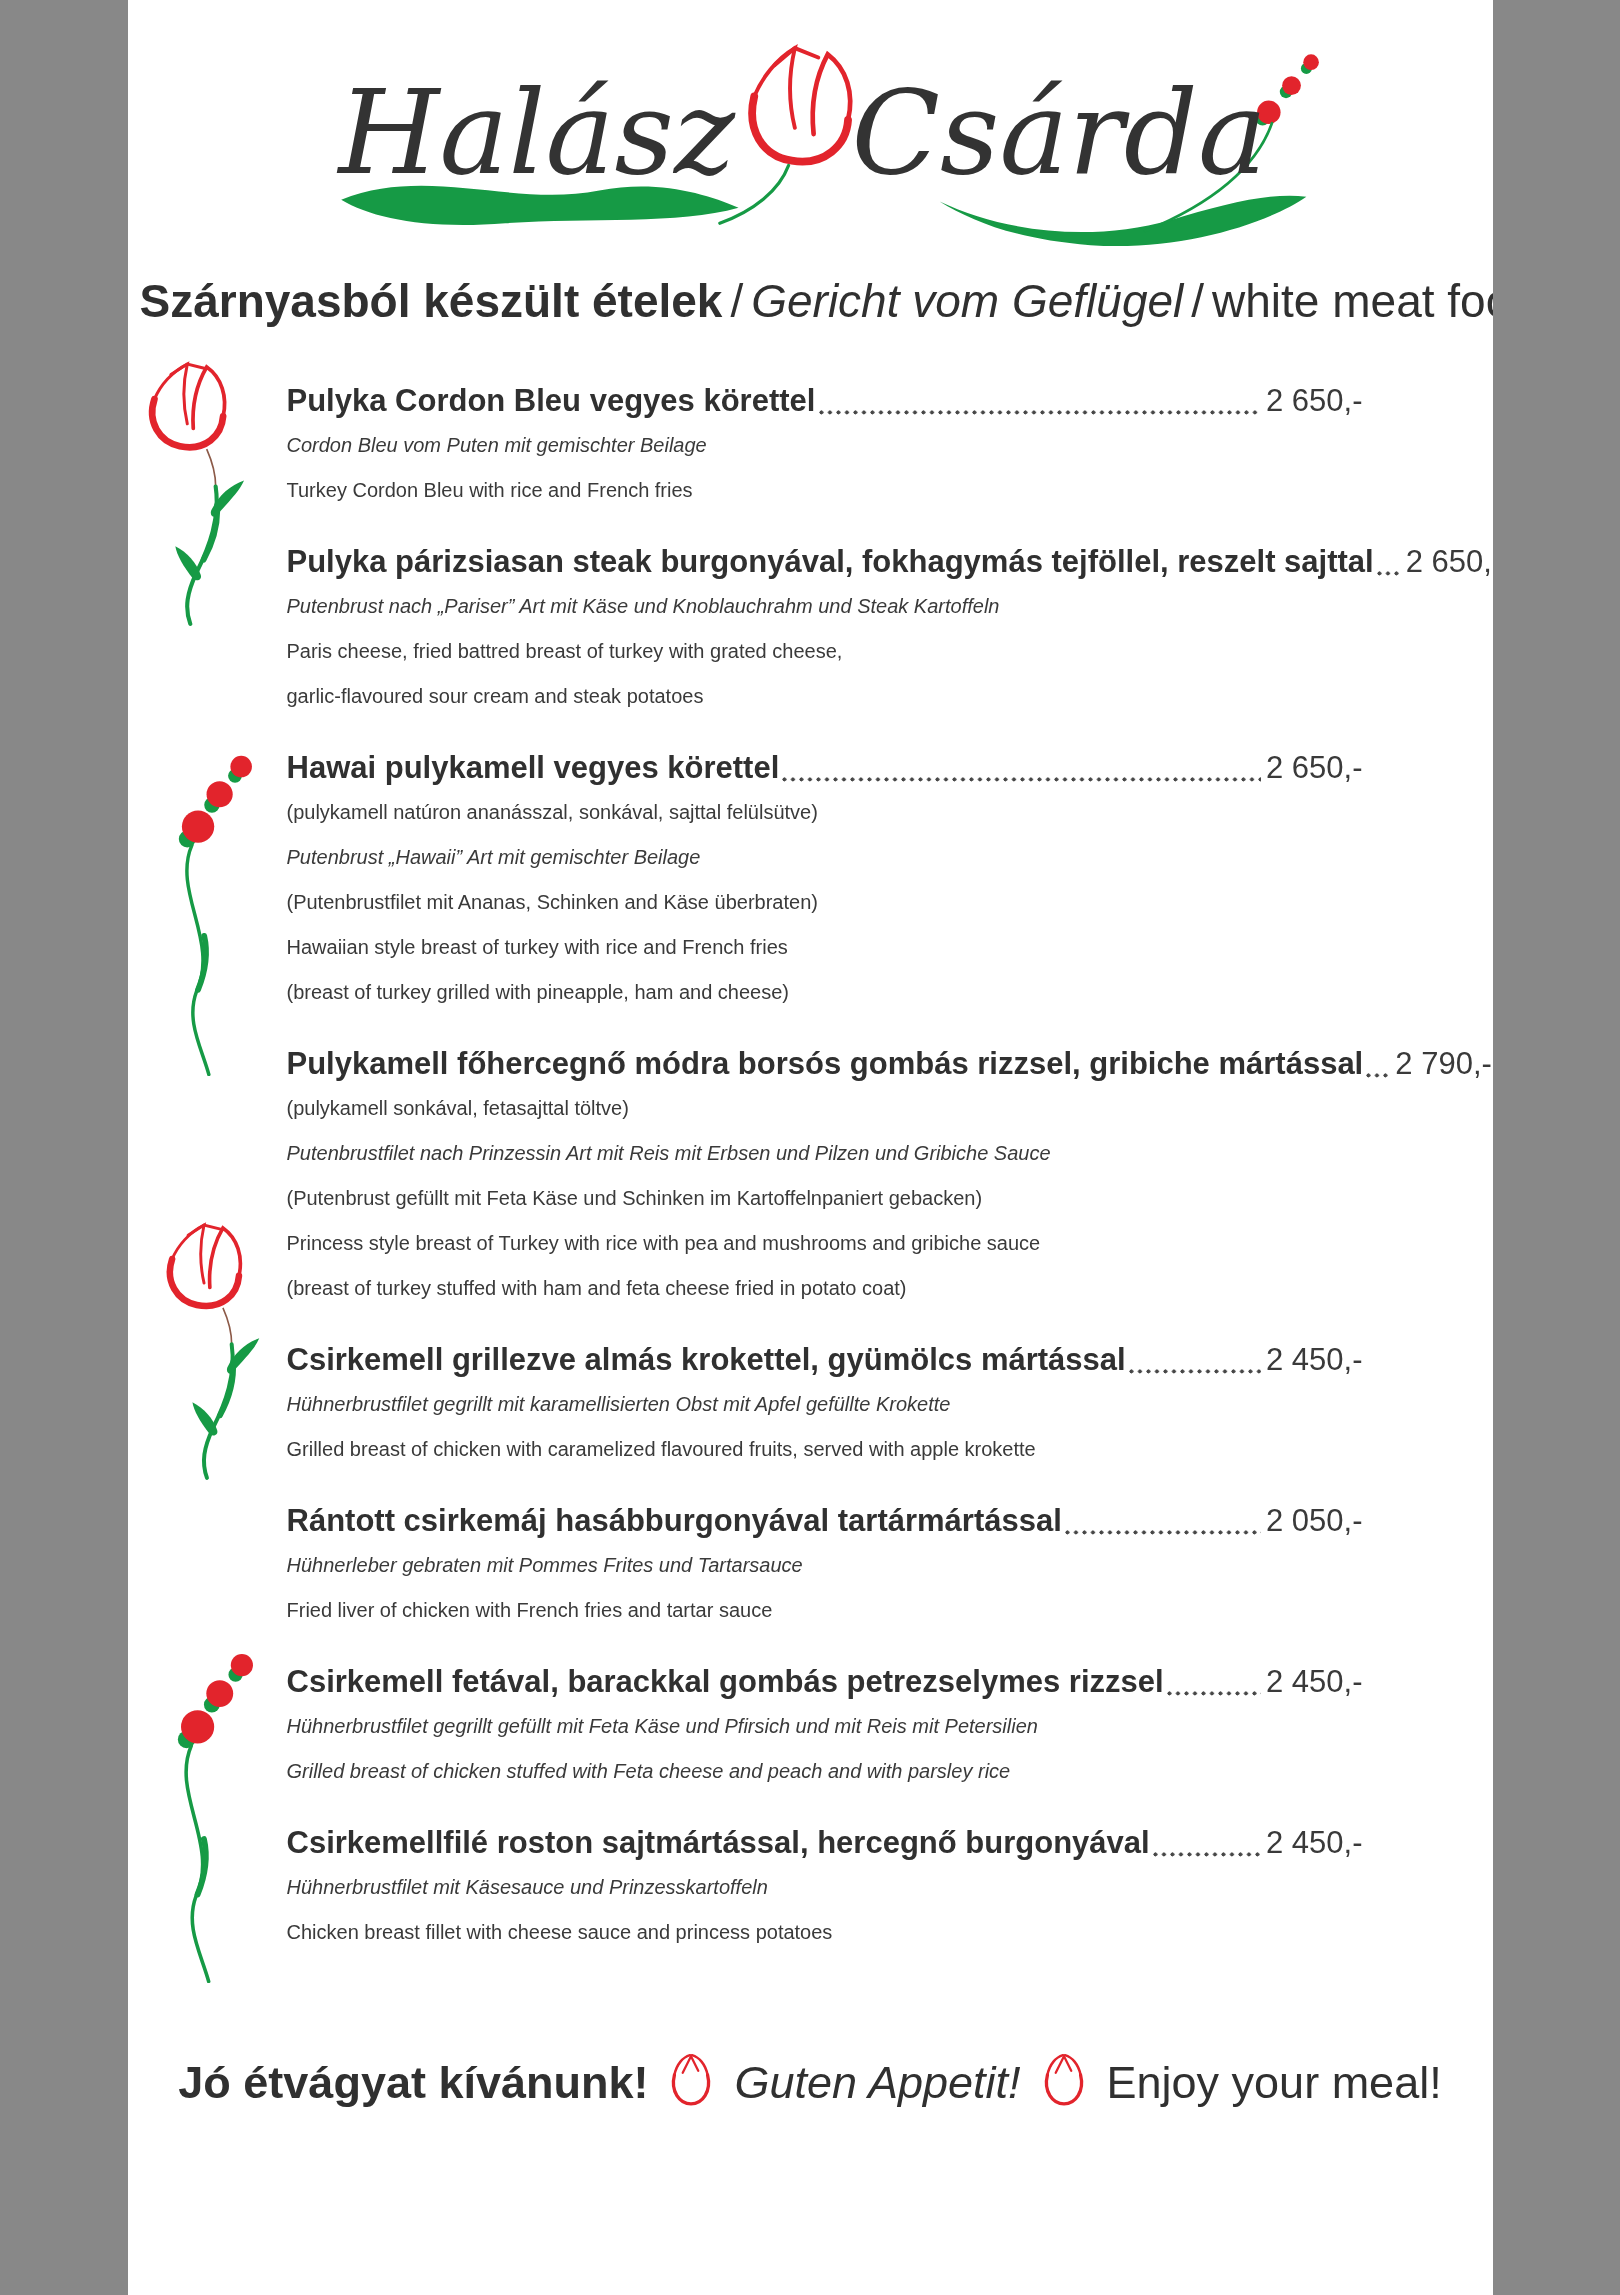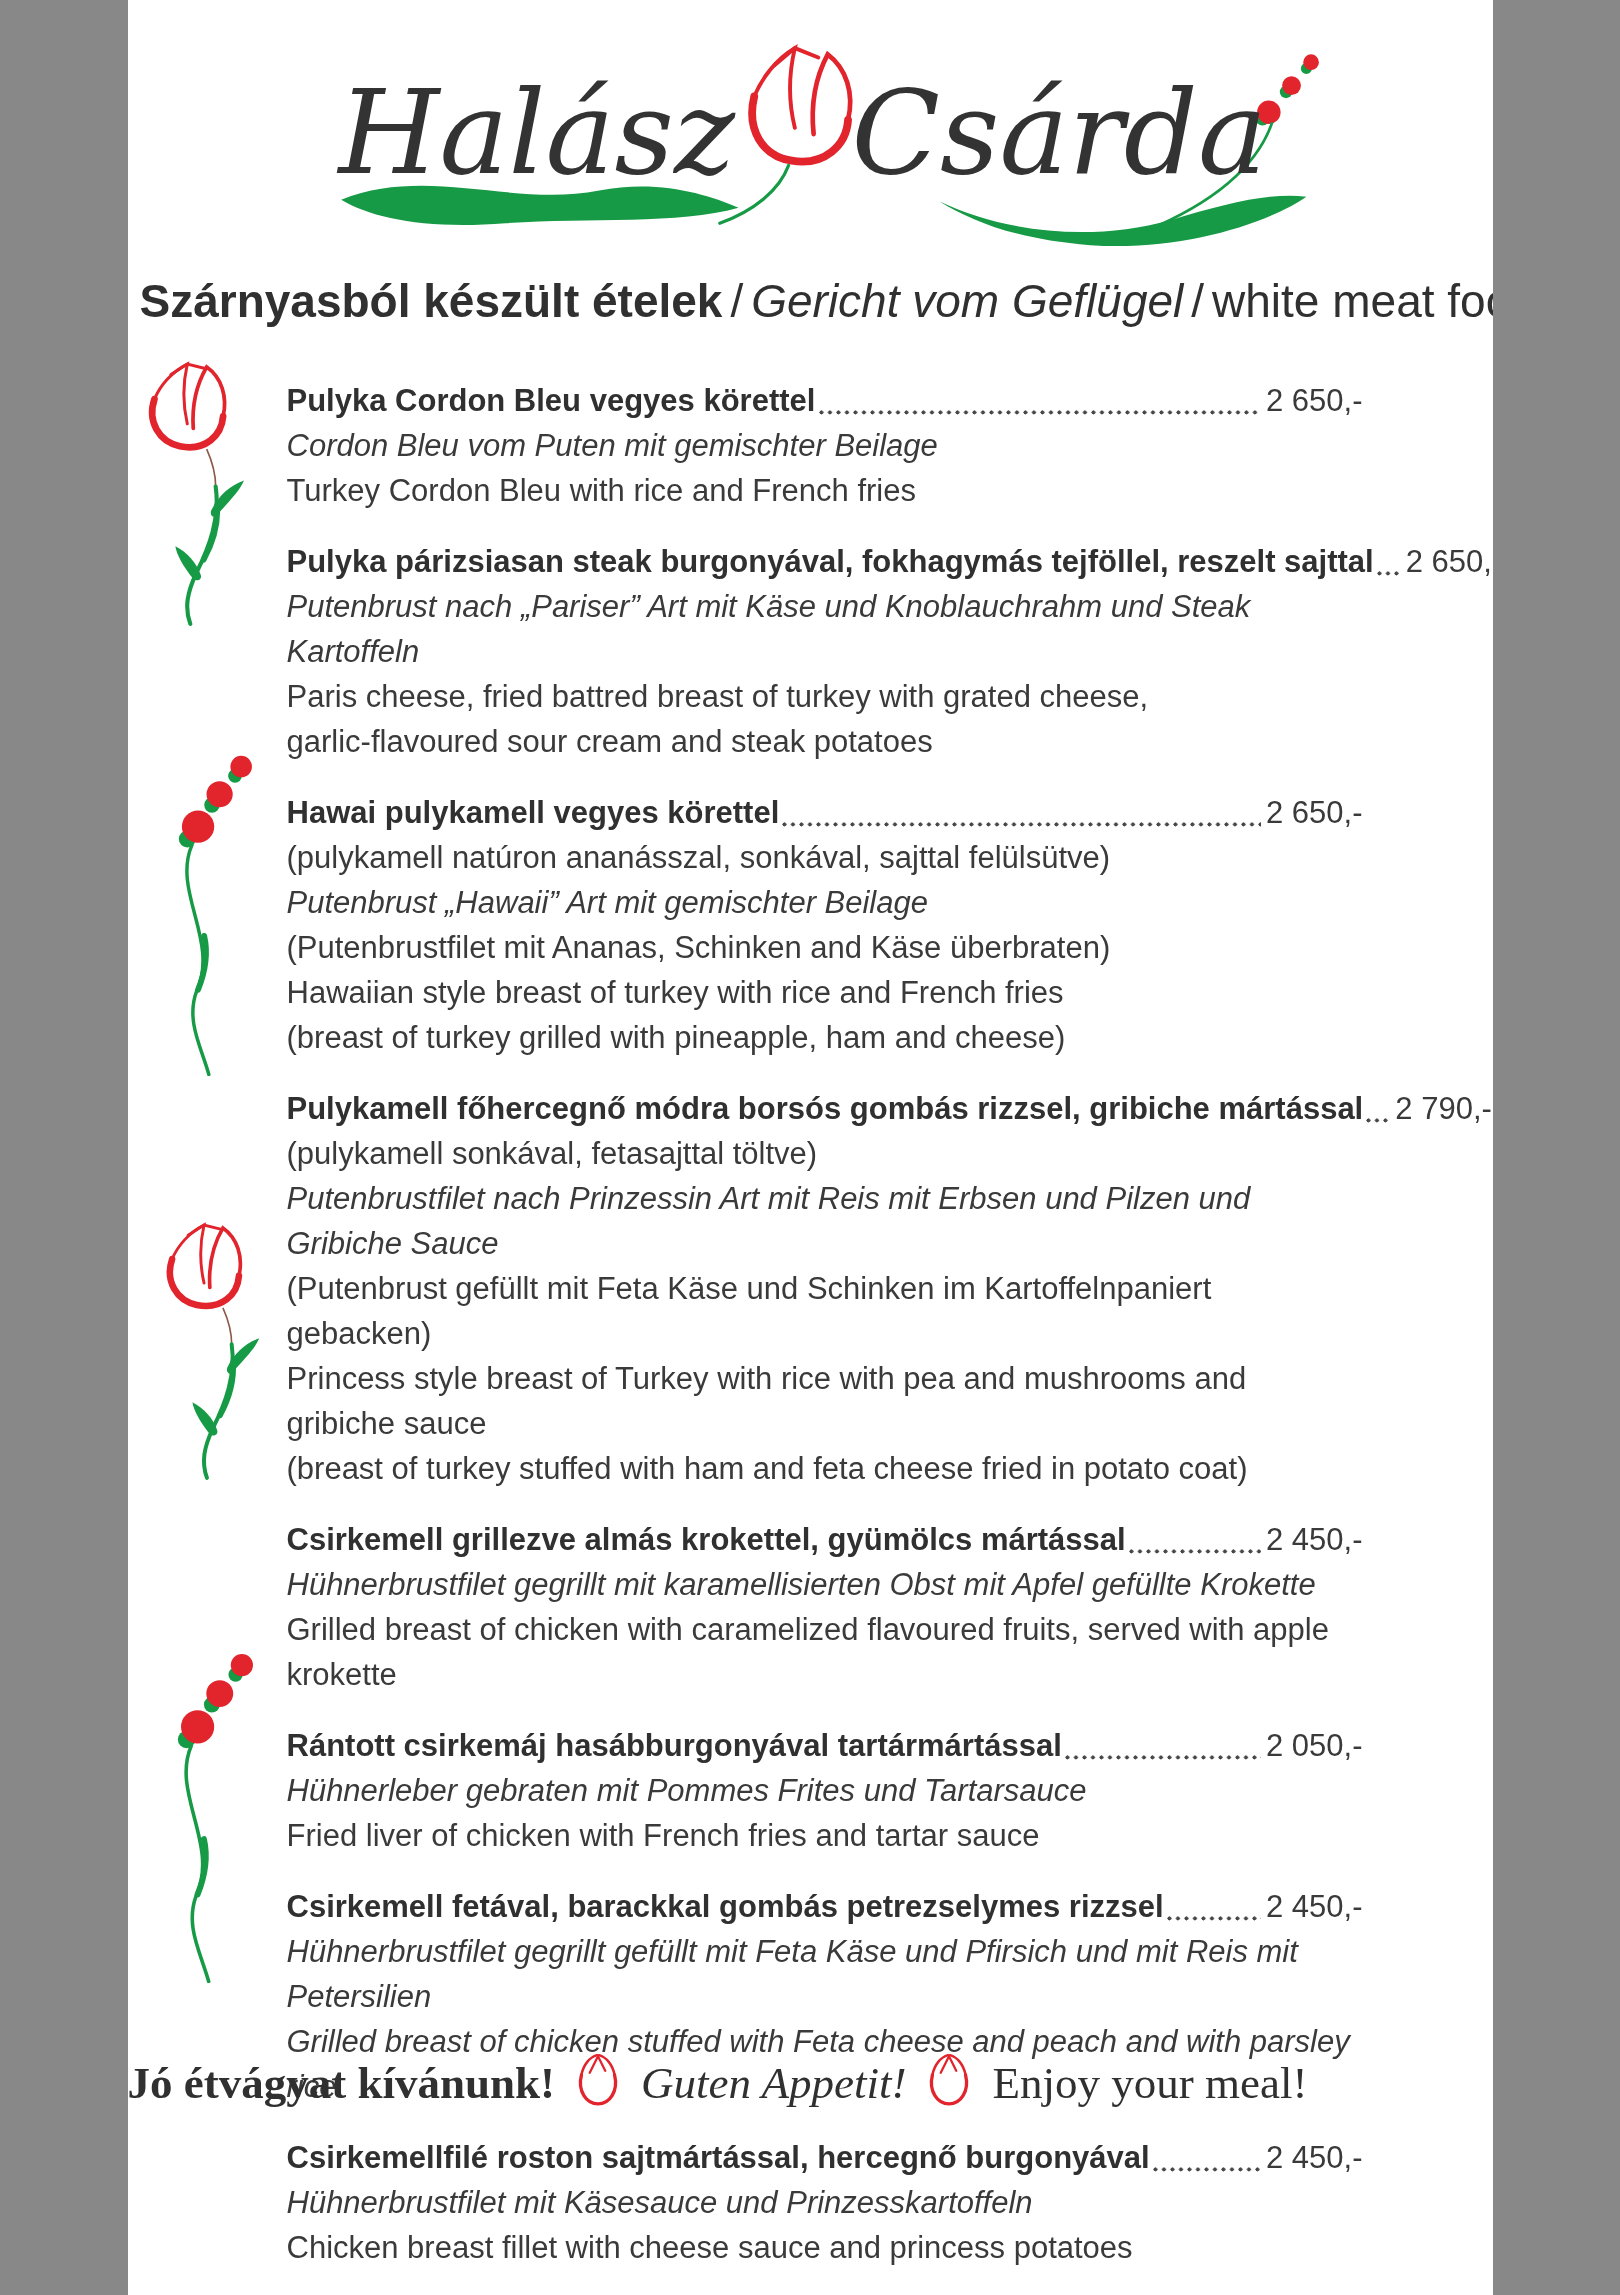--- a/index.html
+++ b/index.html
@@ -28,27 +28,27 @@
   .items{margin:50px 130px 0 159px;}
   .item{margin-bottom:26px;}
   .titleRow{display:flex;align-items:flex-end;line-height:45px;font-size:31px;}
   .name{font-weight:bold;color:#303030;white-space:nowrap;}
   .leader{
     flex:1;height:4.9px;margin:0 4.9px 8px 3.2px;min-width:24px;
     background:radial-gradient(circle at 2.4px 2.4px,#474747 1.8px,rgba(0,0,0,0) 2.2px) left bottom repeat-x;
     background-size:8.5px 4.9px;
   }
   .price{font-weight:normal;white-space:nowrap;}
-  .line{font-size:31px;line-height:45px;}
+  .line{font-size:20px;line-height:45px;}
   .line.italic{font-style:italic;}
   
   .footer{
     position:absolute;top:2056px;left:0;right:0;
-    display:flex;align-items:center;gap:18px;
-    font-size:45px;color:#303030;font-family:Liberation Serif, serif;
+    display:flex;justify-content:center;align-items:center;gap:18px;
+    font-size:45px;color:#303030;
   }
   .footer .hu{font-weight:bold;}
   .footer .de{font-style:italic;}
   .footer .tulipIcon{width:50px;height:60px;flex:0 0 auto;margin-top:-6.5px;}
   
   .deco{position:absolute;pointer-events:none;}
   .deco svg{width:100%;height:100%;display:block;}
   .mirror svg{transform:scaleX(-1);}
   .tulipL1{left:13px;top:355px;width:112px;height:275px;}
   .tulipR1{left:1497px;top:347px;width:118px;height:285px;}

